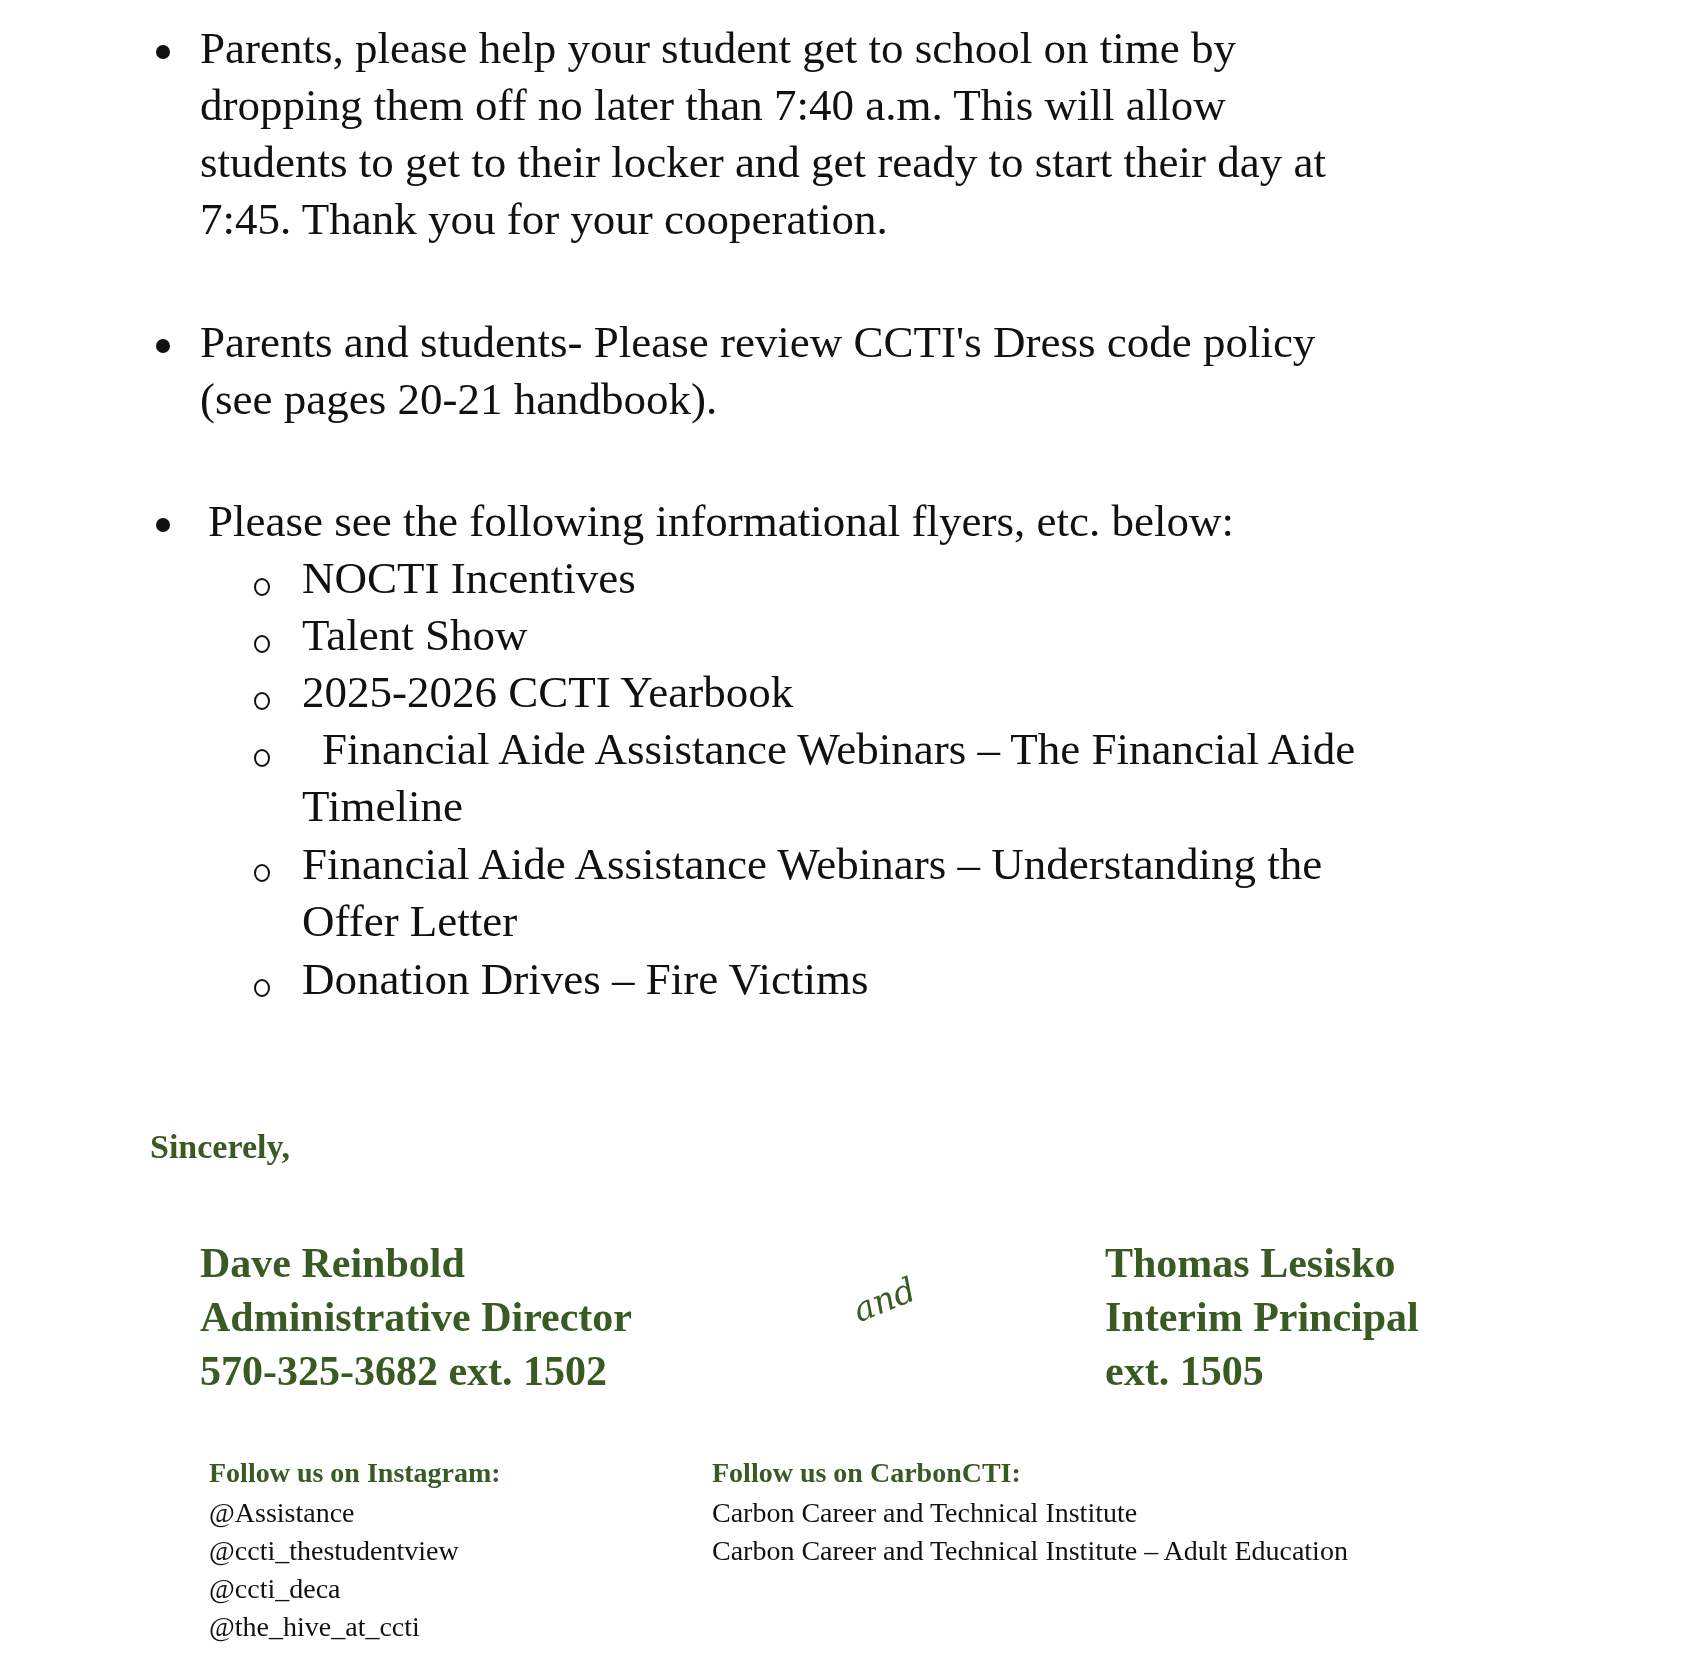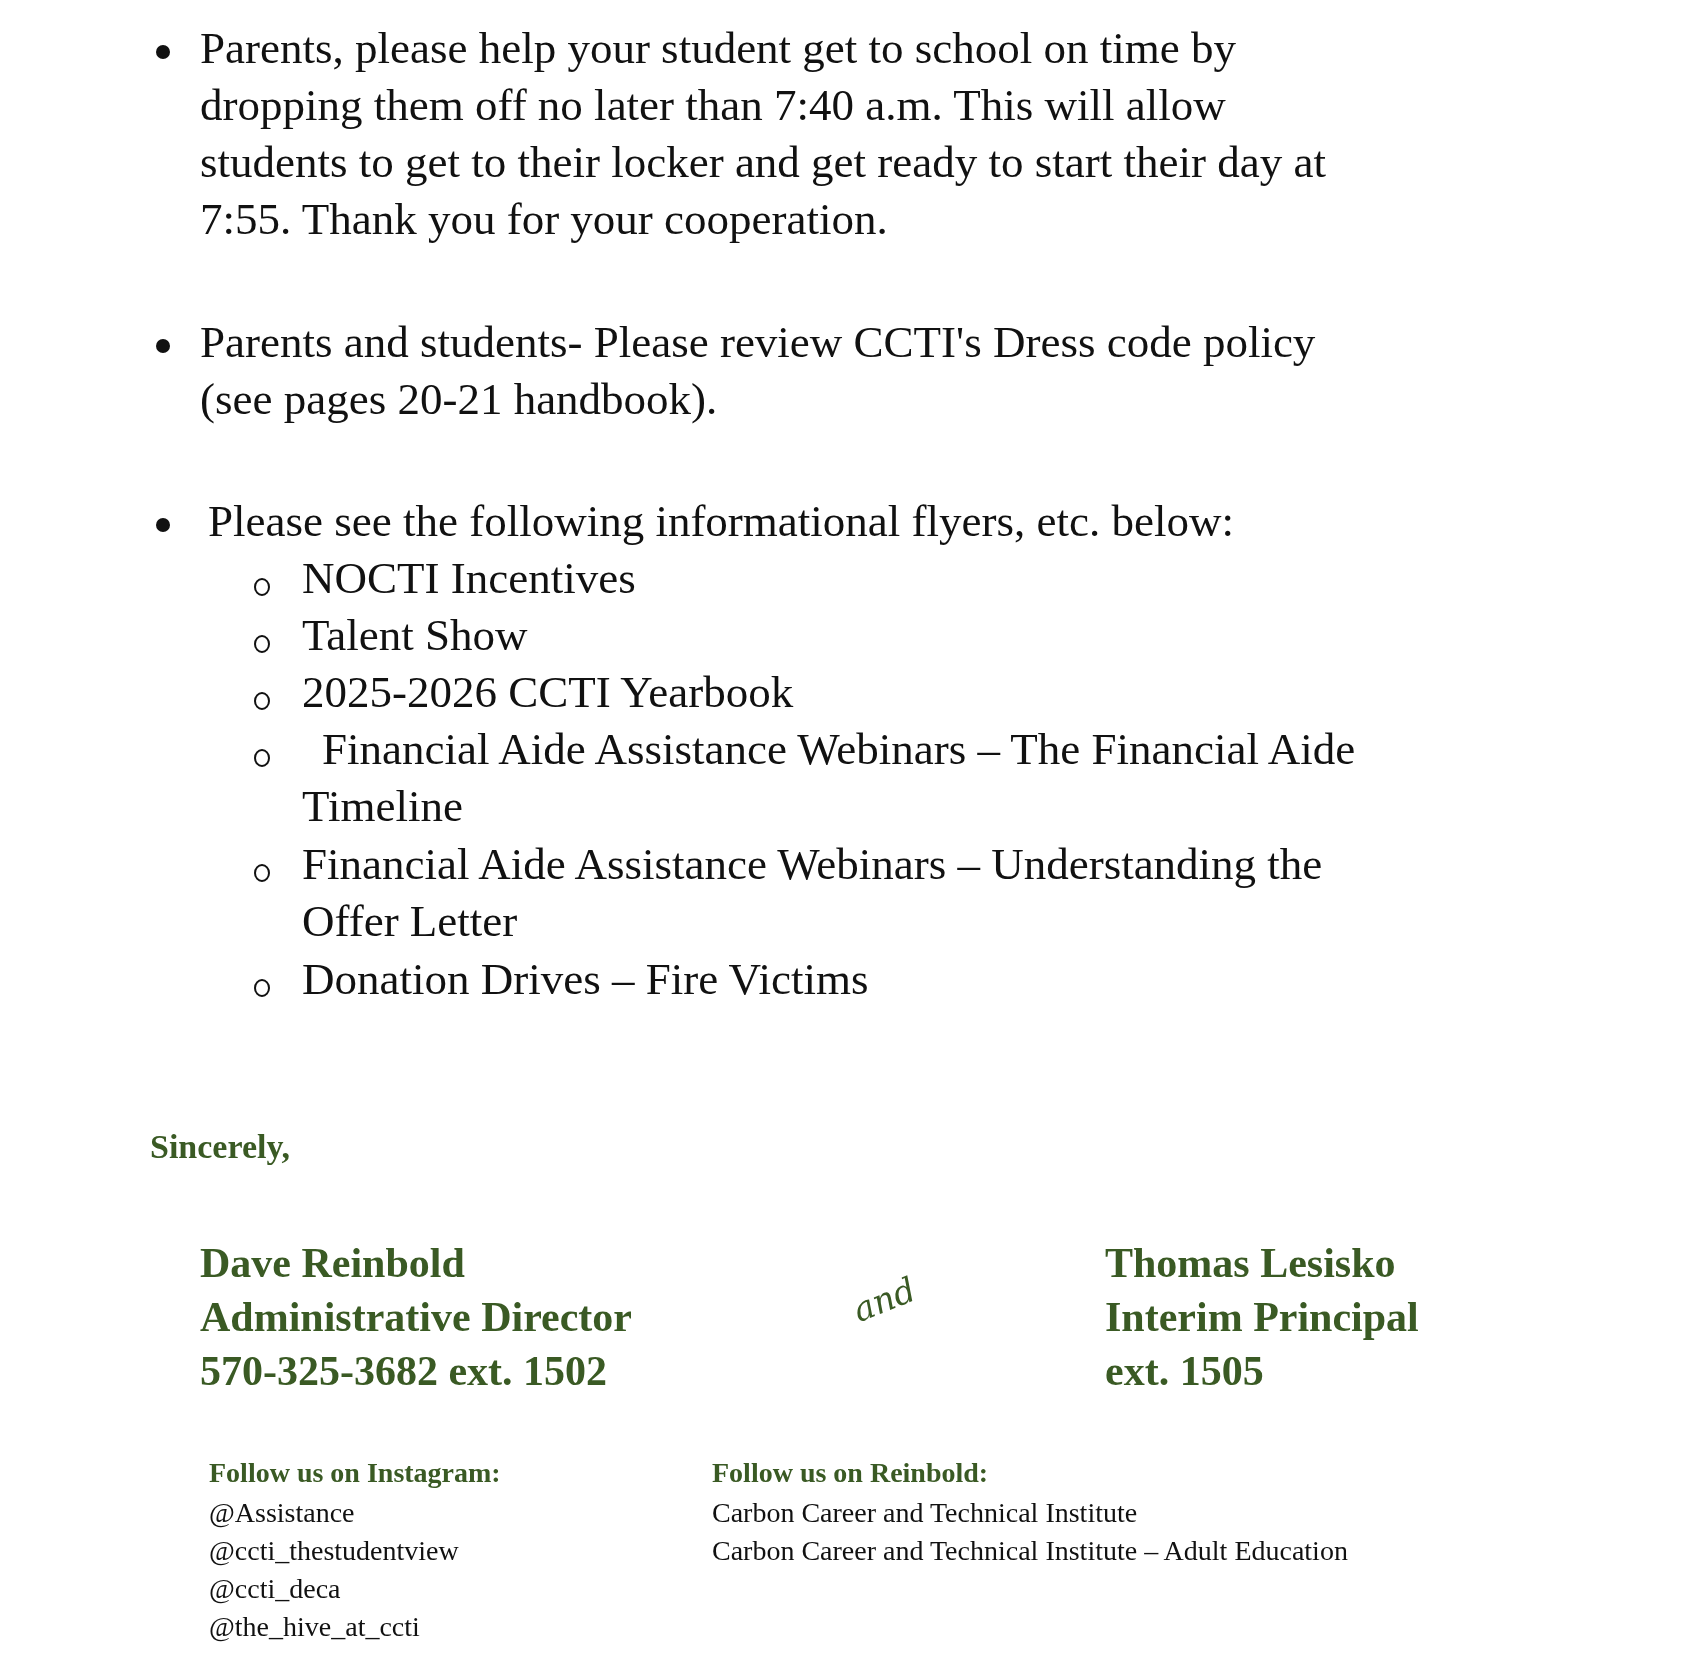--- a/index.html
+++ b/index.html
@@ -17,21 +17,21 @@
   .social { font-size:28px; line-height:38px; }
 </style>
 </head>
 <body>
 
 <div>
   <span class="bullet" style="left:156px; top:45px;"></span>
   <div class="abs body-text" style="left:200px; top:20px;">Parents, please help your student get to school on time by</div>
   <div class="abs body-text" style="left:200px; top:77px;">dropping them off no later than 7:40 a.m. This will allow</div>
   <div class="abs body-text" style="left:200px; top:134px;">students to get to their locker and get ready to start their day at</div>
-  <div class="abs body-text" style="left:200px; top:191px;">7:55.  Thank you for your cooperation.</div>
+  <div class="abs body-text" style="left:200px; top:191px;">7:45.  Thank you for your cooperation.</div>
 </div>
 
 <div>
   <span class="bullet" style="left:156px; top:339px;"></span>
   <div class="abs body-text" style="left:200px; top:314px;">Parents and students- Please review CCTI's Dress code policy</div>
   <div class="abs body-text" style="left:200px; top:371px;">(see pages 20-21 handbook).</div>
 </div>
 
 <div>
   <span class="bullet" style="left:156px; top:518px;"></span>
@@ -76,16 +76,16 @@
 
 <div>
   <div class="abs green social-head" style="left:209px; top:1457px;">Follow us on Instagram:</div>
   <div class="abs social" style="left:209px; top:1494px;">@Assistance</div>
   <div class="abs social" style="left:209px; top:1532px;">@ccti_thestudentview</div>
   <div class="abs social" style="left:209px; top:1570px;">@ccti_deca</div>
   <div class="abs social" style="left:209px; top:1608px;">@the_hive_at_ccti</div>
 </div>
 
 <div>
-  <div class="abs green social-head" style="left:712px; top:1457px;">Follow us on Reinbold:</div>
+  <div class="abs green social-head" style="left:712px; top:1457px;">Follow us on CarbonCTI:</div>
   <div class="abs social" style="left:712px; top:1494px;">Carbon Career and Technical Institute</div>
   <div class="abs social" style="left:712px; top:1532px;">Carbon Career and Technical Institute – Adult Education</div>
 </div>
 
 </body></html>

